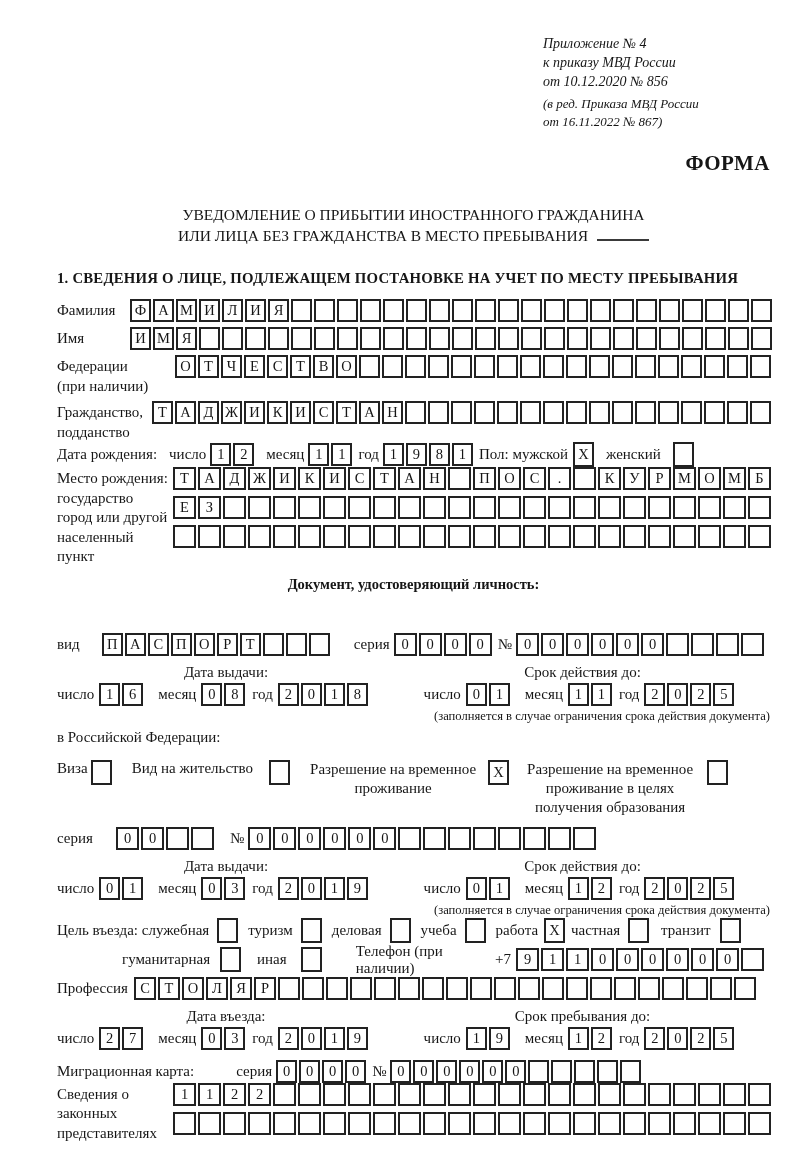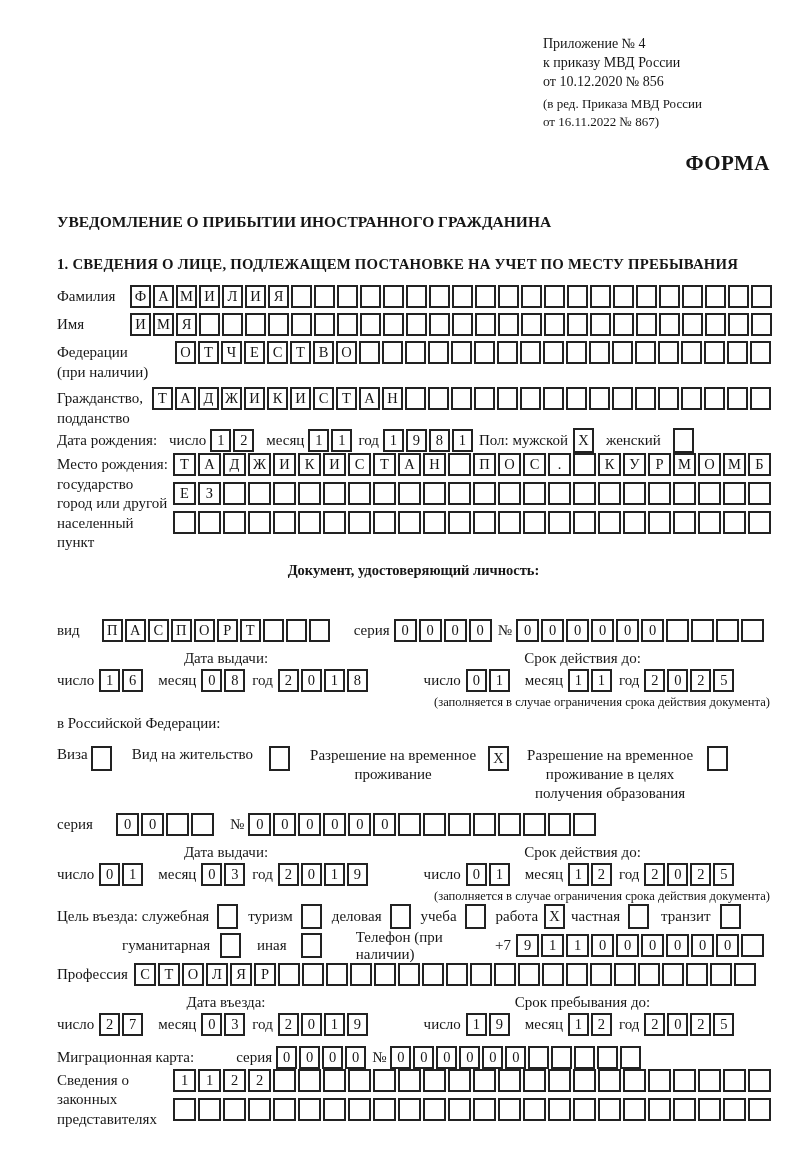--- a/index.html
+++ b/index.html
@@ -1,26 +1,26 @@
 <!DOCTYPE html>
 <html><head>
 <meta charset="utf-8">
 <style>
   html,body{margin:0;padding:0;background:#fff;}
   body{width:800px;height:1163px;overflow:hidden;color:#161616;
        font-family:"Liberation Serif","DejaVu Serif",serif;font-size:15px;}
   .page{padding:34px 30px 0 57px;width:713px;box-sizing:content-box;}
 
   
-  .appendix{margin-left:486px;line-height:19px;font-size:14px;}
+  .appendix{margin-left:486px;line-height:19px;font-size:14px;font-style:italic;}
   .appendix .amend{font-size:13px;margin-top:4px;line-height:18px;}
   .forma{text-align:right;font-weight:bold;font-size:21px;letter-spacing:.5px;margin-top:20px;}
 
   
-  .title{ text-align:left;font-weight:bold;font-size:15.5px;line-height:21px;margin-top:35px;}
+  .title{ text-align:center;font-weight:normal;font-size:15.5px;line-height:21px;margin-top:28px;}
   .blank{display:inline-block;width:52px;border-bottom:2.5px solid #3a3a3a;height:12px;margin-left:9px;}
   .sec1{font-weight:bold;font-size:14.8px;margin-top:24px;letter-spacing:.2px;}
 
   
   .frow{display:flex;align-items:flex-start;margin-top:5px;}
   .lbl{flex:none;line-height:19px;padding-top:2px;}
   .boxes{display:flex;flex:none;}
   .cell{flex:none;display:inline-flex;align-items:center;justify-content:center;
         box-sizing:border-box;width:21px;height:23px;border:2px solid #222;
         margin-right:2px;font-size:14.5px;background:#fff;}
@@ -65,20 +65,23 @@
     <div class="amend">
       <div>(в ред. Приказа МВД России</div>
       <div>от 16.11.2022 № 867)</div>
     </div>
   </div>
 
   <div class="forma">ФОРМА</div>
 
   <div class="title">
     <div>УВЕДОМЛЕНИЕ О ПРИБЫТИИ ИНОСТРАННОГО ГРАЖДАНИНА</div>
+    <div>
+      <span>ИЛИ ЛИЦА БЕЗ ГРАЖДАНСТВА В МЕСТО ПРЕБЫВАНИЯ</span><span class="blank"></span>
+    </div>
   </div>
 
   <div class="sec1">1. СВЕДЕНИЯ О ЛИЦЕ, ПОДЛЕЖАЩЕМ ПОСТАНОВКЕ НА УЧЕТ ПО МЕСТУ ПРЕБЫВАНИЯ</div>
 
   <div class="frow mt12">
     <span class="lbl" style="width:73px">Фамилия</span>
     <span class="boxes">
         <span class="cell">Ф</span>
         <span class="cell">А</span>
         <span class="cell">М</span>

